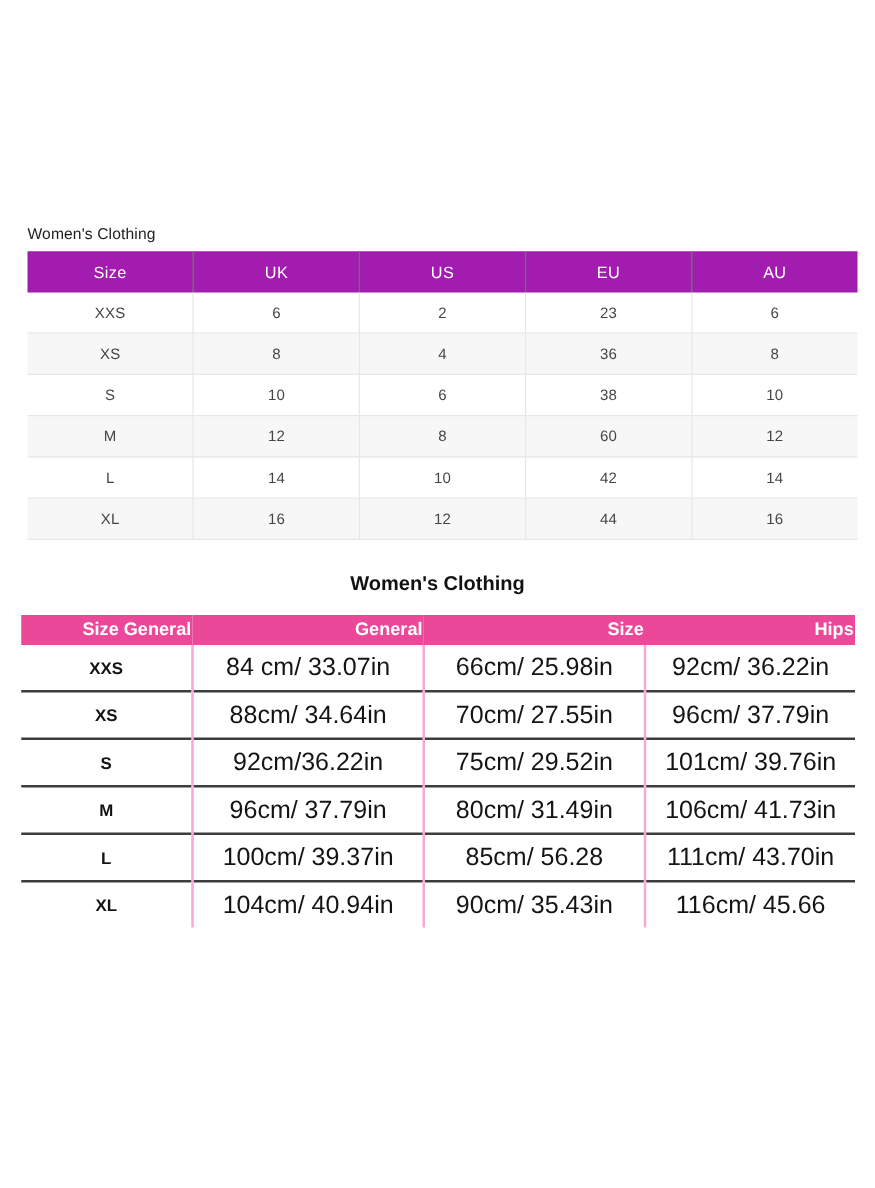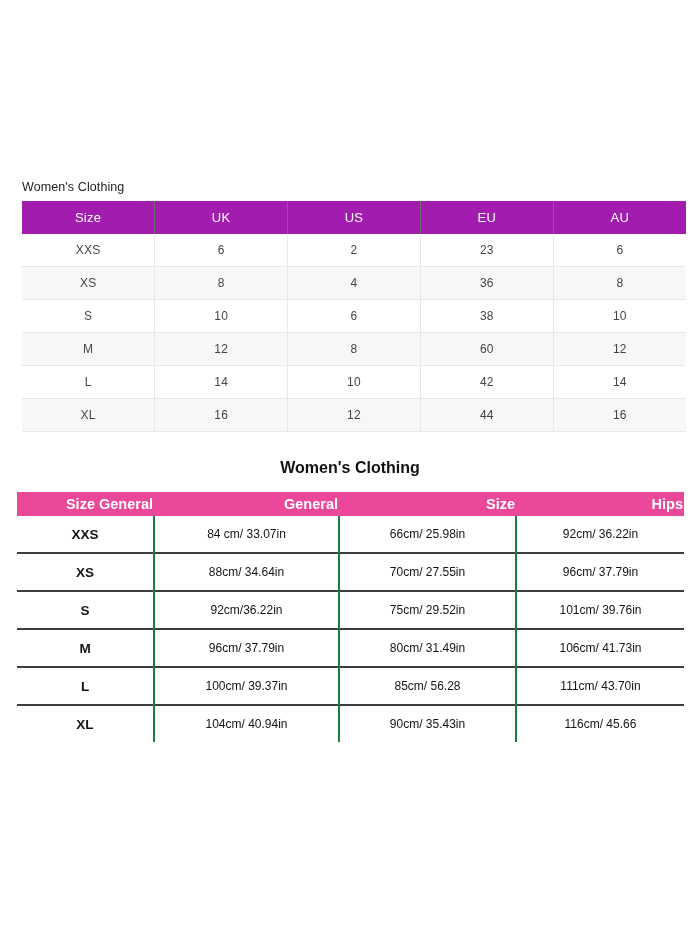--- a/index.html
+++ b/index.html
@@ -86,23 +86,23 @@
     font-size: 14.5px;
     font-weight: 700;
     height: 22px;
     text-align: right;
     vertical-align: middle;
   }
   table.t2 td {
     height: 34px;
     text-align: center;
     vertical-align: middle;
-    font-size: 12px;
+    font-size: 20px;
     color: #141414;
-    border-left: 2px solid #15803d;
+    border-left: 2px solid #f9a8d4;
   }
   table.t2 td:first-child {
     border-left: none;
     font-weight: 700;
     font-size: 13.5px;
   }
   table.t2 tbody tr + tr td { border-top: 2px solid #3d3d3d; }
 </style>
 </head>
 <body>

